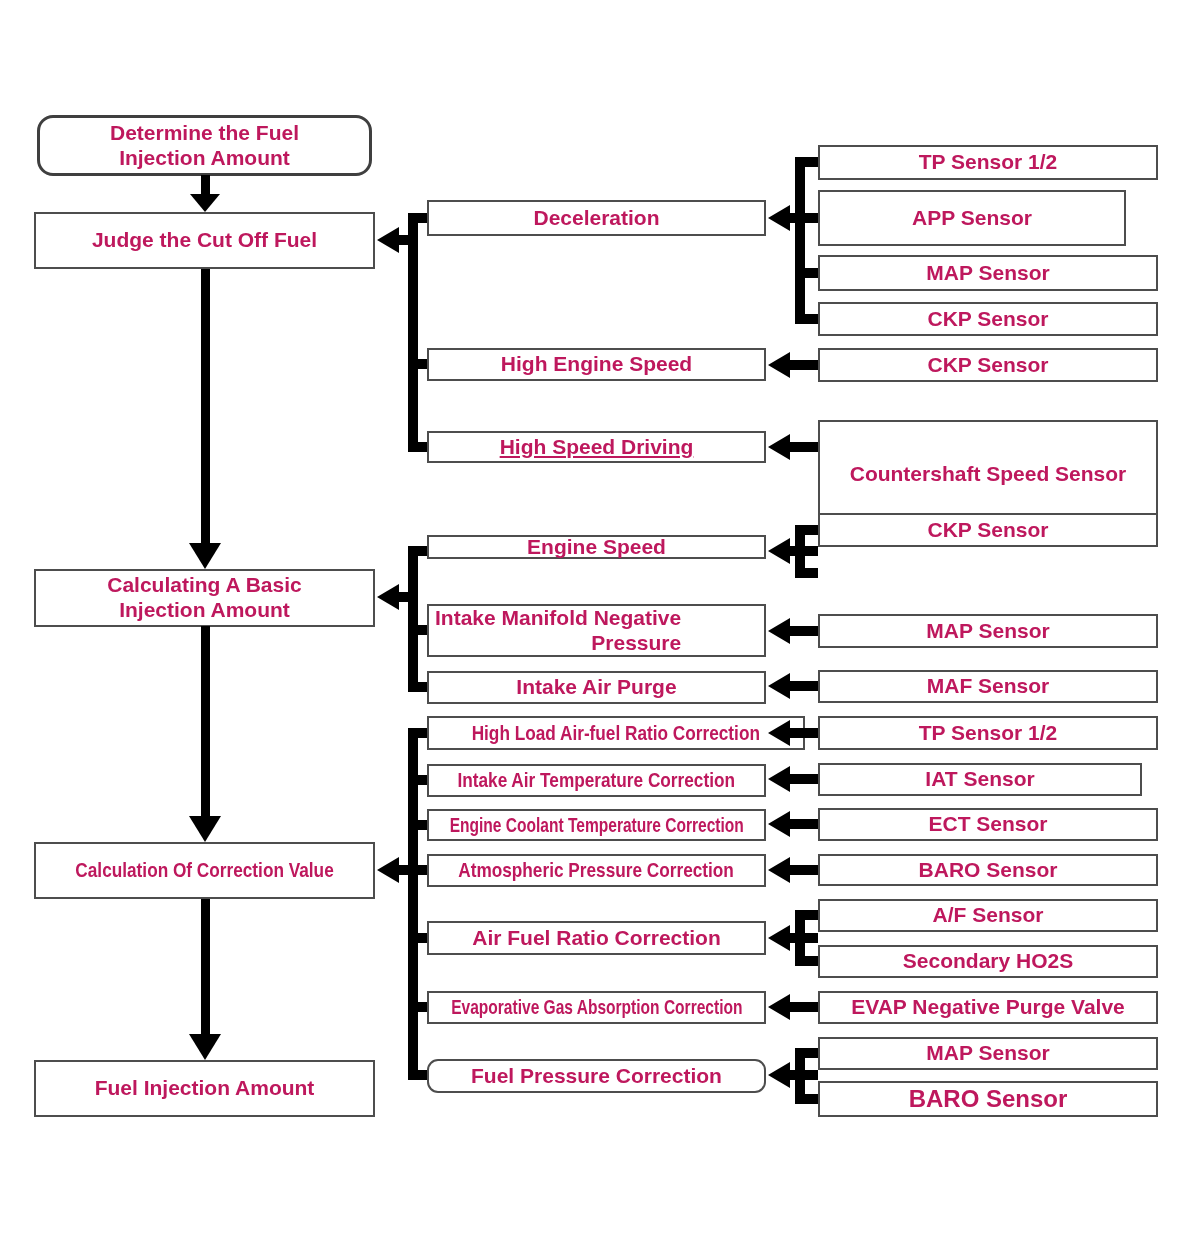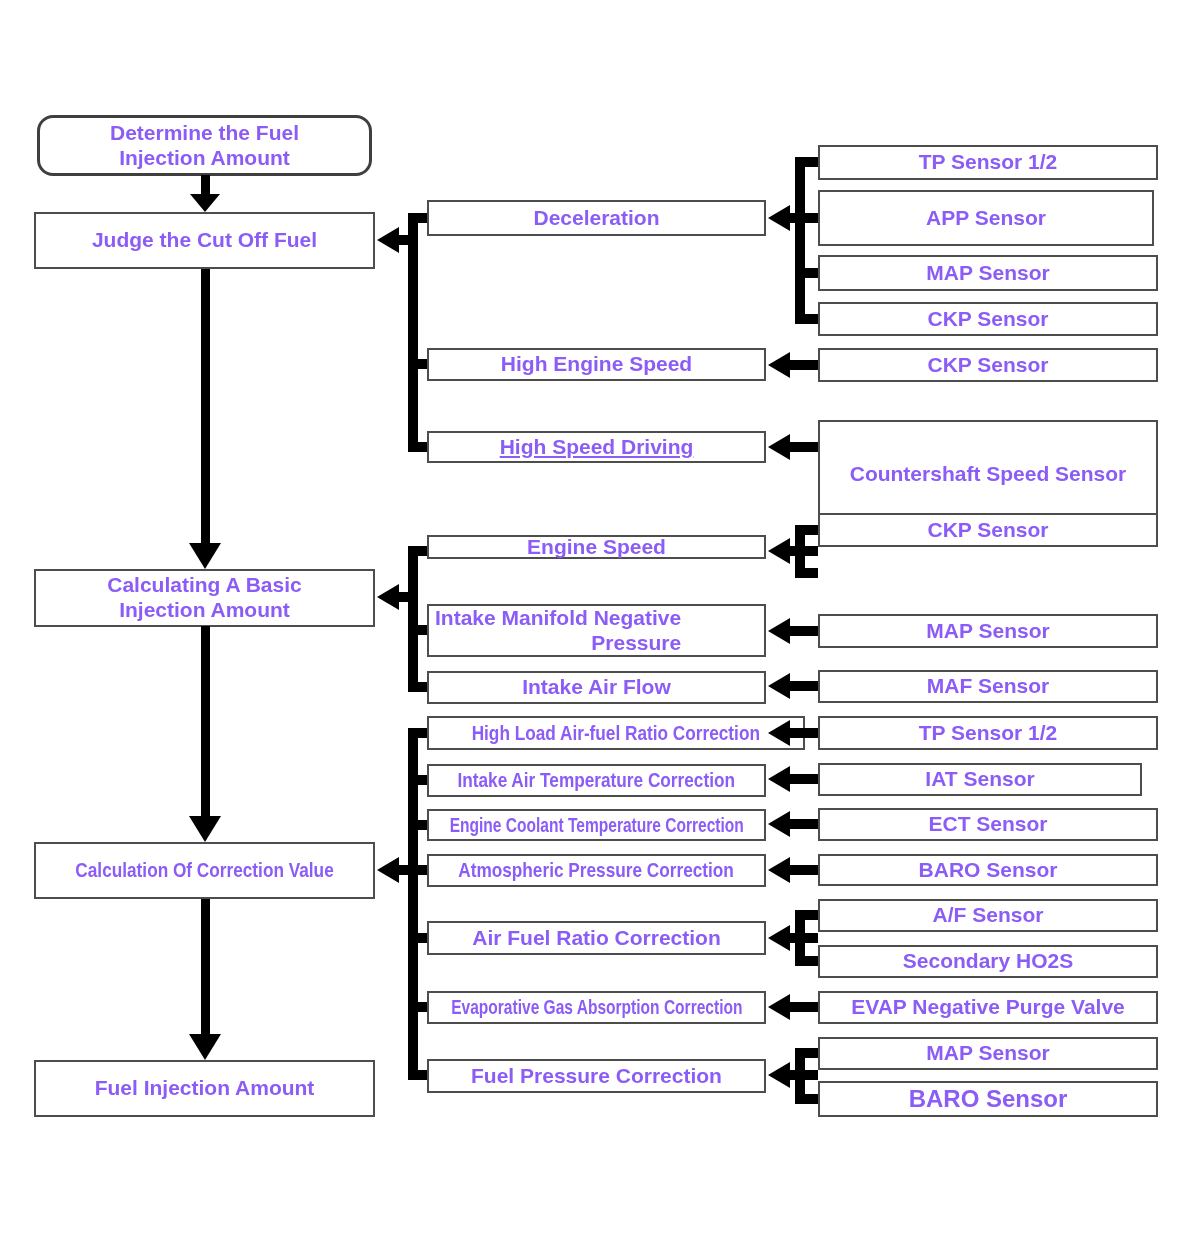--- a/index.html
+++ b/index.html
@@ -1,20 +1,20 @@
 <!DOCTYPE html>
 <html><head>
 <meta charset="utf-8">
 <style>
   html,body{margin:0;padding:0;background:#fff;}
   .canvas{position:relative;width:1200px;height:1242px;background:#ffffff;overflow:hidden;
           font-family:"Liberation Sans","DejaVu Sans",sans-serif;}
   .box{position:absolute;background:#fff;border:2px solid #4d4d4d;box-sizing:border-box;
        display:flex;align-items:center;justify-content:center;text-align:center;
-       font-weight:bold;color:#8b5cf6;white-space:pre-line;line-height:1.18;}
+       font-weight:bold;color:#be185d;white-space:pre-line;line-height:1.18;}
   .rounded{border:3px solid #3f3f3f;border-radius:16px;}
   .lcol{font-size:21px;}
   .mcol{font-size:21px;}
   .rcol{font-size:21px;}
   .fs24{font-size:24px;}
   .alignL{justify-content:flex-start;text-align:right;padding-left:6px;}
   .sq{display:inline-block;transform:scaleX(.82);transform-origin:center;white-space:nowrap;}
   .sq2{display:inline-block;transform:scaleX(.74);transform-origin:center;white-space:nowrap;}
   .bar{position:absolute;background:#000;}
   .arrL{position:absolute;width:0;height:0;border-top:13px solid transparent;
@@ -37,41 +37,41 @@
     <span class="sq">Calculation Of Correction Value</span>
   </div>
   <div class="box lcol" style="left:34px;top:1060px;width:341px;height:57px;">Fuel Injection Amount</div>
 
   <div class="box mcol" style="left:427px;top:200px;width:339px;height:36px;">Deceleration</div>
   <div class="box mcol" style="left:427px;top:348px;width:339px;height:33px;">High Engine Speed</div>
   <div class="box mcol" style="left:427px;top:431px;width:339px;height:32px;text-decoration:underline;">High Speed Driving</div>
   <div class="box mcol" style="left:427px;top:535px;width:339px;height:24px;">Engine Speed</div>
   <div class="box mcol alignL" style="left:427px;top:604px;width:339px;height:53px;">Intake Manifold Negative
 Pressure</div>
-  <div class="box mcol" style="left:427px;top:671px;width:339px;height:33px;">Intake Air Flow</div>
+  <div class="box mcol" style="left:427px;top:671px;width:339px;height:33px;">Intake Air Purge</div>
   <div class="box mcol" style="left:427px;top:716px;width:378px;height:34px;">
     <span class="sq">High Load Air-fuel Ratio Correction</span>
   </div>
   <div class="box mcol" style="left:427px;top:764px;width:339px;height:33px;">
     <span class="sq">Intake Air Temperature Correction</span>
   </div>
   <div class="box mcol" style="left:427px;top:809px;width:339px;height:32px;">
     <span class="sq2">Engine Coolant Temperature Correction</span>
   </div>
   <div class="box mcol" style="left:427px;top:854px;width:339px;height:33px;">
     <span class="sq">Atmospheric Pressure Correction</span>
   </div>
   <div class="box mcol" style="left:427px;top:921px;width:339px;height:34px;">Air Fuel Ratio Correction</div>
   <div class="box mcol" style="left:427px;top:991px;width:339px;height:33px;">
     <span class="sq2">Evaporative Gas Absorption Correction</span>
   </div>
-  <div class="box mcol" style="left:427px;top:1059px;width:339px;height:34px;">Fuel Pressure Correction</div>
+  <div class="box mcol" style="left:427px;top:1059px;width:339px;height:34px;border-radius:11px;">Fuel Pressure Correction</div>
 
   <div class="box rcol" style="left:818px;top:145px;width:340px;height:35px;">TP Sensor 1/2</div>
-  <div class="box rcol" style="left:818px;top:190px;width:336px;height:56px;">APP Sensor</div>
+  <div class="box rcol" style="left:818px;top:190px;width:308px;height:56px;">APP Sensor</div>
   <div class="box rcol" style="left:818px;top:255px;width:340px;height:36px;">MAP Sensor</div>
   <div class="box rcol" style="left:818px;top:302px;width:340px;height:34px;">CKP Sensor</div>
   <div class="box rcol" style="left:818px;top:348px;width:340px;height:34px;">CKP Sensor</div>
   <div class="box rcol" style="left:818px;top:392px;width:340px;height:109px;margin-top:28px;">Countershaft Speed Sensor</div>
   <div class="box rcol" style="left:818px;top:513px;width:340px;height:34px;">CKP Sensor</div>
   <div class="box rcol" style="left:818px;top:614px;width:340px;height:34px;">MAP Sensor</div>
   <div class="box rcol" style="left:818px;top:670px;width:340px;height:33px;">MAF Sensor</div>
   <div class="box rcol" style="left:818px;top:716px;width:340px;height:34px;">TP Sensor 1/2</div>
   <div class="box rcol" style="left:818px;top:763px;width:324px;height:33px;">IAT Sensor</div>
   <div class="box rcol" style="left:818px;top:808px;width:340px;height:33px;">ECT Sensor</div>

